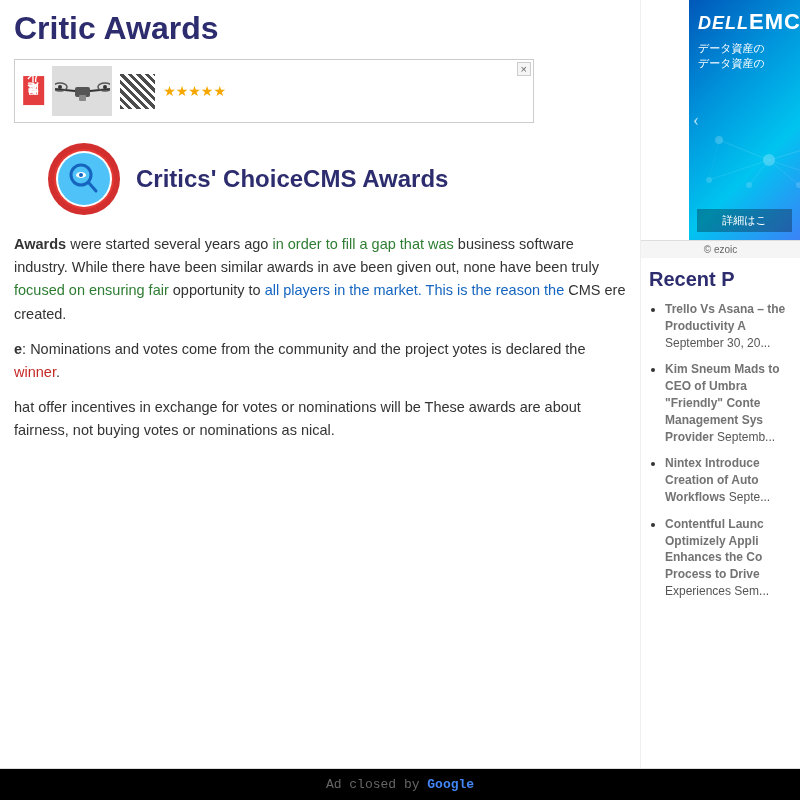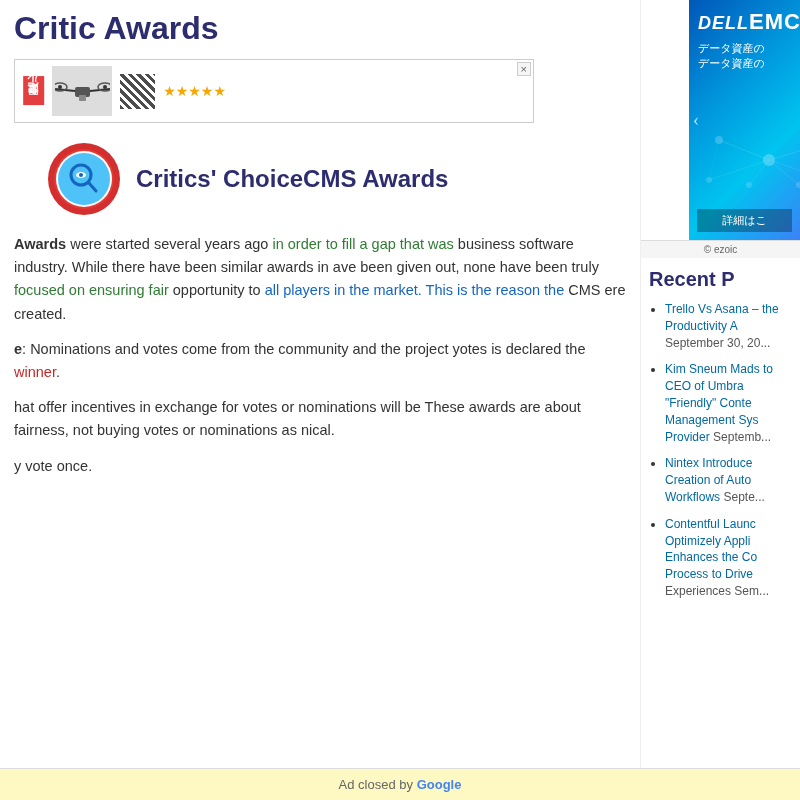--- a/index.html
+++ b/index.html
@@ -188,24 +188,24 @@
       margin-top: 8px;
       font-style: italic;
     }
 
     
     .google-ad-bar {
       position: absolute;
       bottom: 0;
       left: 0;
       right: 0;
-      background: #fef9c3;
+      background: #000000;
       text-align: center;
       padding: 8px;
-      font-family: Liberation Sans, sans-serif;
+      font-family: Liberation Mono, monospace;
       font-size: 13px;
       color: #666;
       border-top: 1px solid #ddd;
     }
 
     .google-ad-bar .google-text {
       color: #4285f4;
       font-weight: bold;
     }
 
@@ -315,23 +315,23 @@
     }
 
     .recent-posts li {
       margin-bottom: 10px;
       font-size: 12px;
       font-family: Arial, sans-serif;
       line-height: 1.4;
     }
 
     .recent-posts a {
-      color: #0369a1;
+      color: #737373;
       text-decoration: none;
-      font-weight: normal;
+      font-weight: bold;
     }
 
     .recent-posts .post-date {
       color: #555;
       font-weight: normal;
     }
   </style>
 </head>
 <body>
 
@@ -411,23 +411,20 @@
 
       <p>
         <span class="bold-text">e</span>: Nominations and votes come from the community and the project yotes is declared the <span class="winner-text">winner</span>.
       </p>
 
 
       <p>
         hat offer incentives in exchange for votes or nominations will be These awards are about fairness, not buying votes or nominations as nical.
       </p>
 
-      <p>
-        y vote once.
-      </p>
 
     </div>
 
   </div>
 
   <div class="sidebar">
 
     <div class="dell-ad">
       <div class="dell-logo">
         <span class="dell-part">D</span><span class="dell-part">E</span><span class="dell-part">LL</span><span class="emc-part">EMC</span>

